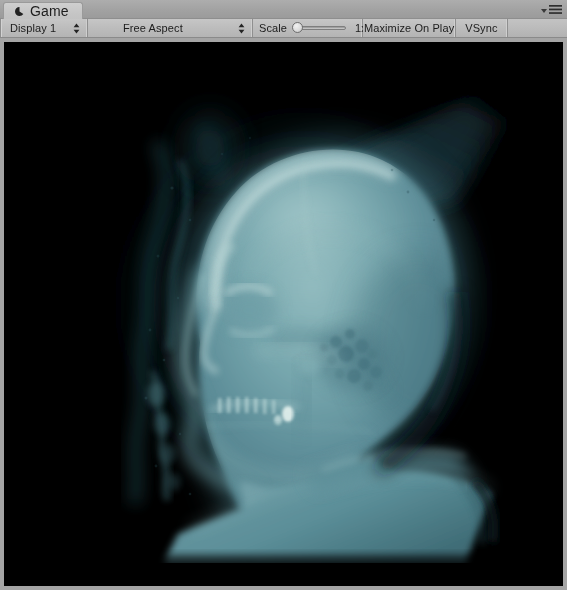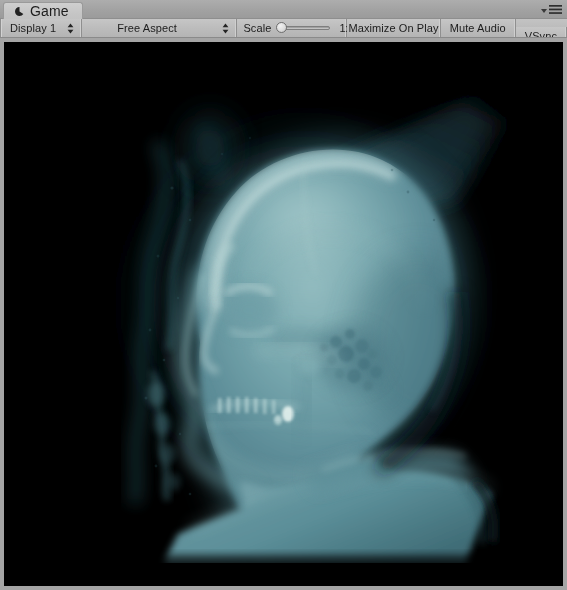--- a/index.html
+++ b/index.html
@@ -84,21 +84,21 @@
   
   .toolbar {
     position: absolute;
     left: 0; top: 19px;
     width: 567px;
     height: 19px;
     background: linear-gradient(to bottom, #c3c3c3 0%, #bcbcbc 45%, #b2b2b2 100%);
     border-bottom: 1px solid #8a8a8a;
     box-sizing: border-box;
     display: flex;
-    align-items: center;
+    align-items: flex-end;
     overflow: hidden;
   }
   .tb-item {
     position: relative;
     display: flex;
     align-items: center;
     height: 18px;
     box-sizing: border-box;
     border-right: 1px solid #8f8f8f;
     box-shadow: inset -1px 0 0 #cfcfcf;
@@ -246,23 +246,20 @@
         <span class="slider-track"></span>
         <span class="slider-knob"></span>
       </span>
       <span class="tb-text scale-value">1x</span>
     </div>
 
     <div class="tb-item" id="tb-maximize">
       <span class="tb-text">Maximize On Play</span>
     </div>
 
-    <div class="tb-item" id="tb-mute">
-      <span class="tb-text">Mute Audio</span>
-    </div>
 
     <div class="tb-item" id="tb-vsync">
       <span class="tb-text">VSync</span>
     </div>
   </div>
 
   <div class="viewport-frame">
     <div class="viewport">
       <div class="render-surface">
 

